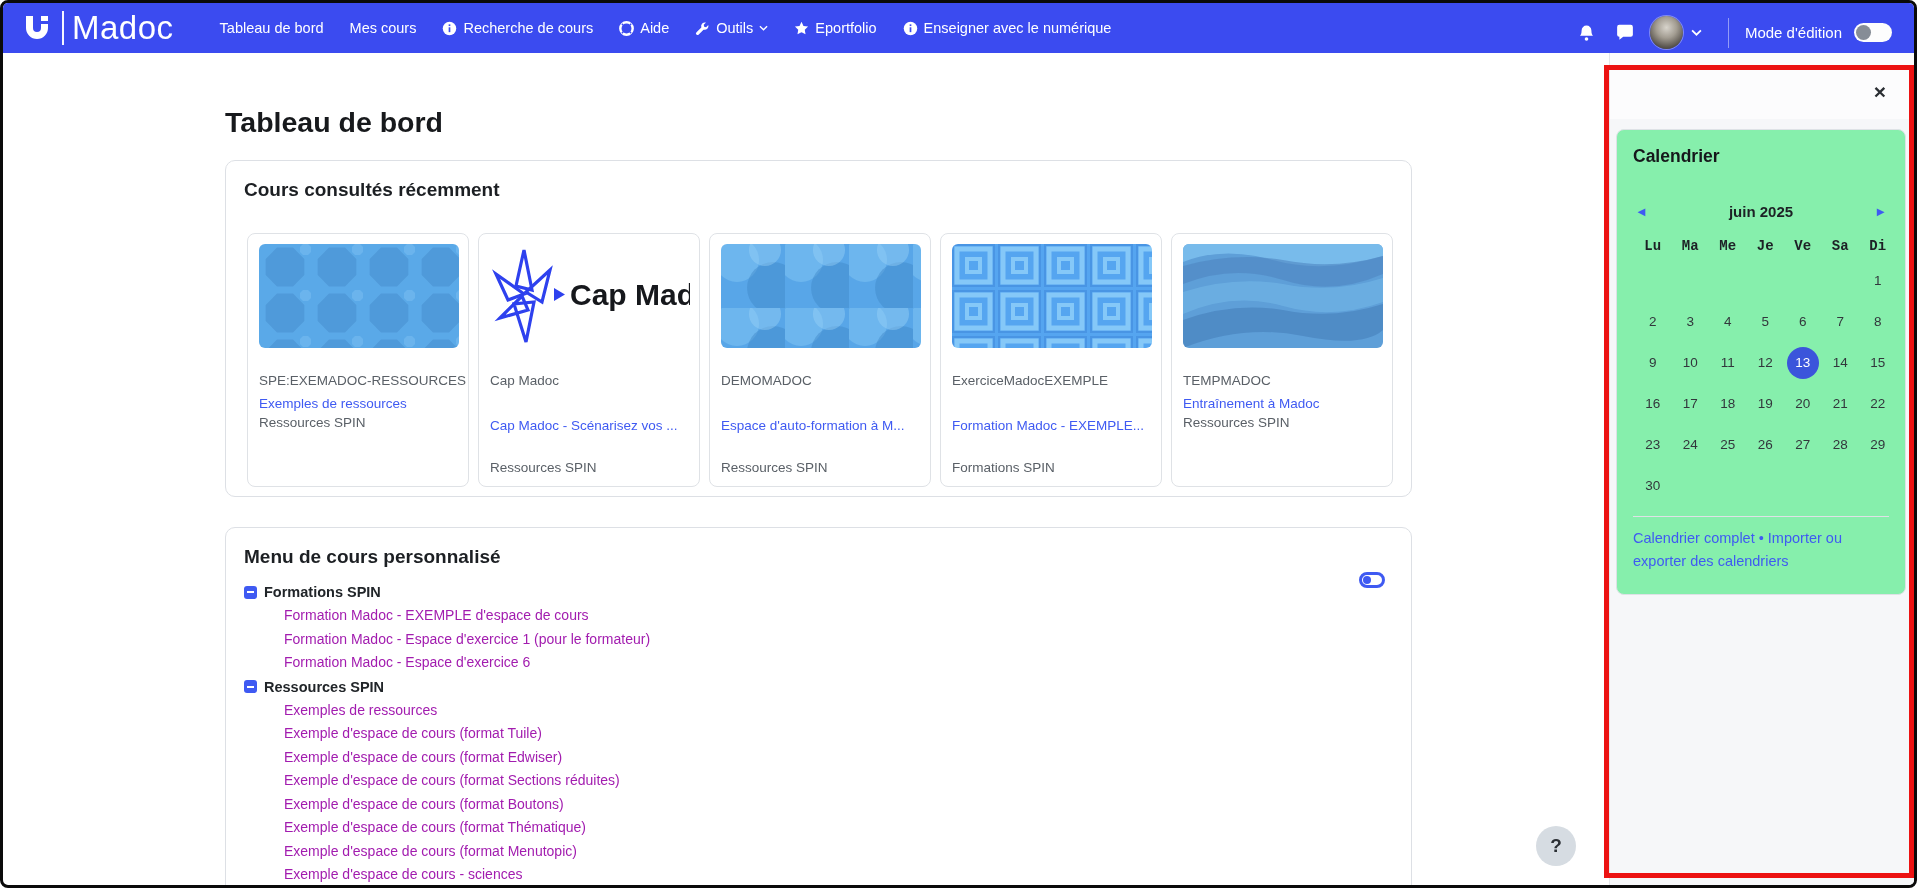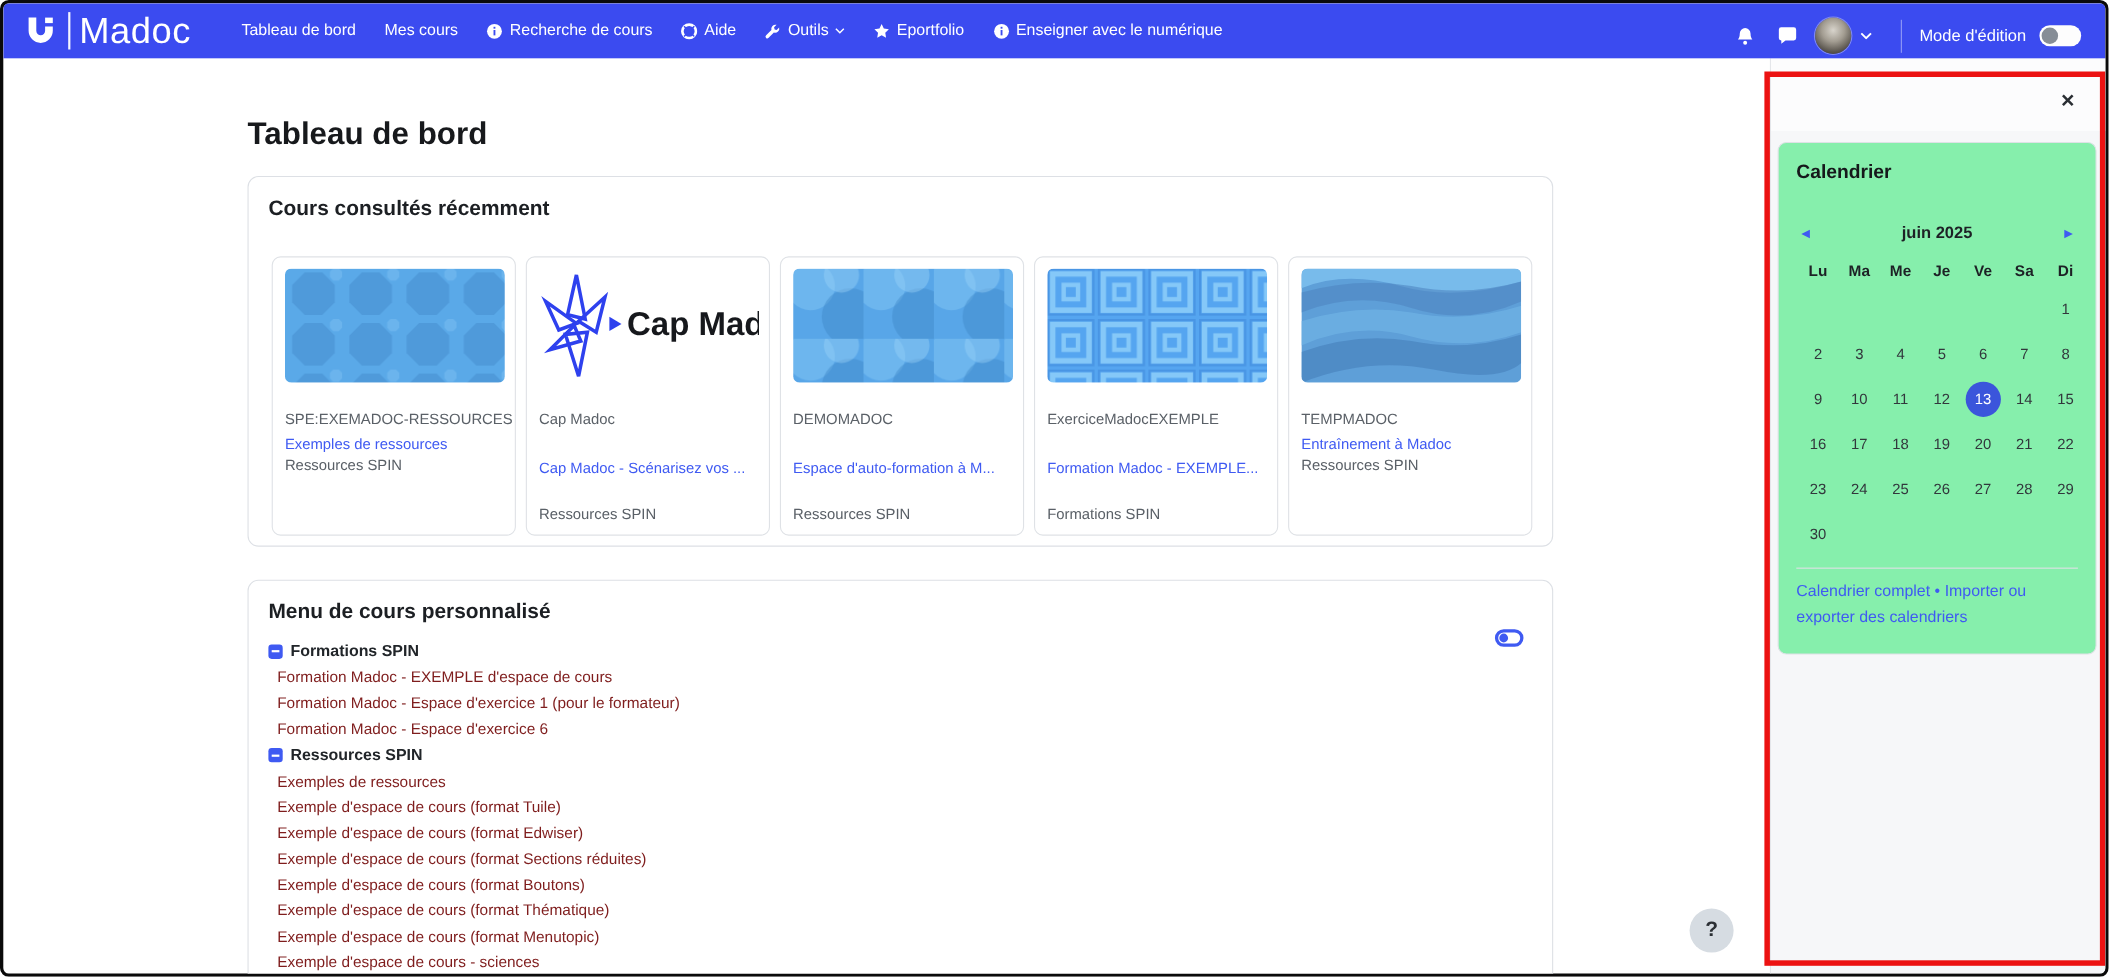--- a/index.html
+++ b/index.html
@@ -56,42 +56,42 @@
 
   .menu-toggle-icon { position:absolute; right:26px; top:44px; width:26px; height:16px;
                       border:3px solid #3f5af2; border-radius:9px; cursor:pointer; }
   .menu-toggle-icon::after { content:""; position:absolute; left:1px; top:1px; width:8px; height:8px;
                              border-radius:50%; background:#3f5af2; }
   .tree { position:absolute; left:18px; top:52px; }
   .tree-group { display:flex; align-items:center; gap:7px; height:24px; }
   .collapse-icon { width:13px; height:13px; border-radius:3px; background:#3f5af2; position:relative; cursor:pointer; }
   .collapse-icon::after { content:""; position:absolute; left:3px; top:5.5px; width:7px; height:2px; background:#fff; }
   .tree-group-label { font-size:14.5px; font-weight:700; color:#212529; }
-  .tree-link { display:block; font-size:14px; color:#7f1d1d; text-decoration:none;
-               line-height:23.5px; padding-left:8px; cursor:pointer; }
+  .tree-link { display:block; font-size:14px; color:#a21caf; text-decoration:none;
+               line-height:23.5px; padding-left:8px; cursor:pointer;margin-left:32px; }
 
   .help-fab { position:absolute; left:1533px; top:823px; width:40px; height:40px; border-radius:50%;
               border:none; background:#d6dce2; color:#2b2f34; font-size:19px; font-weight:700;
               cursor:pointer; z-index:8; }
 
   
   .drawer { position:absolute; left:1606px; top:50px; right:0; bottom:0;
             background:#f6f7f9; border-left:1px solid #e4e6ea; z-index:4; }
   .drawer-header { position:absolute; left:0; top:0; width:100%; height:66px; background:#fcfcfd; }
   .drawer-close { position:absolute; right:28px; top:28px; background:none; border:none;
                   font-size:21px; line-height:21px; color:#2a2e33; cursor:pointer; font-weight:600; }
   .cal-card { position:absolute; left:6px; top:76px; width:290px; height:466px; background:#86efac;
               border:1px solid #dee2e6; border-radius:8px; padding:16px; }
   .cal-card h3 { font-size:17.5px; font-weight:700; color:#16181b; }
   .cal-nav { display:flex; align-items:center; margin-top:36px; padding:0 2px; }
   .cal-nav .cal-month { flex:1; text-align:center; font-size:15px; font-weight:700; color:#1d2125; }
   .cal-arrow { background:none; border:none; color:#3f5af2; font-size:13px; cursor:pointer; padding:0; }
   .cal-grid { display:grid; grid-template-columns:repeat(7, 37.5px); margin-left:1px; margin-top:12px; }
   .cal-wd { height:28px; display:flex; align-items:center; justify-content:center;
-            font-size:14px; font-weight:700; color:#1d2125; }
+            font-size:14px; font-weight:700; color:#1d2125;font-family:Liberation Mono, monospace; }
   .cal-day { height:41px; display:flex; align-items:center; justify-content:center;
              font-size:13.5px; color:#32373c; cursor:pointer; }
   .cal-day.empty { cursor:default; }
   .cal-day .daynum { width:32px; height:32px; display:flex; align-items:center; justify-content:center;
                      border-radius:50%; }
   .cal-day.sel .daynum { background:#3b55db; color:#fff; }
   .cal-divider { height:1px; background:#dee2e6; margin:10px 0 0 0; }
   .cal-footer { margin-top:10px; font-size:14.5px; line-height:22.5px; color:#3f5af2; width:254px; }
   .cal-footer a { color:#3f5af2; text-decoration:none; cursor:pointer; }
 

